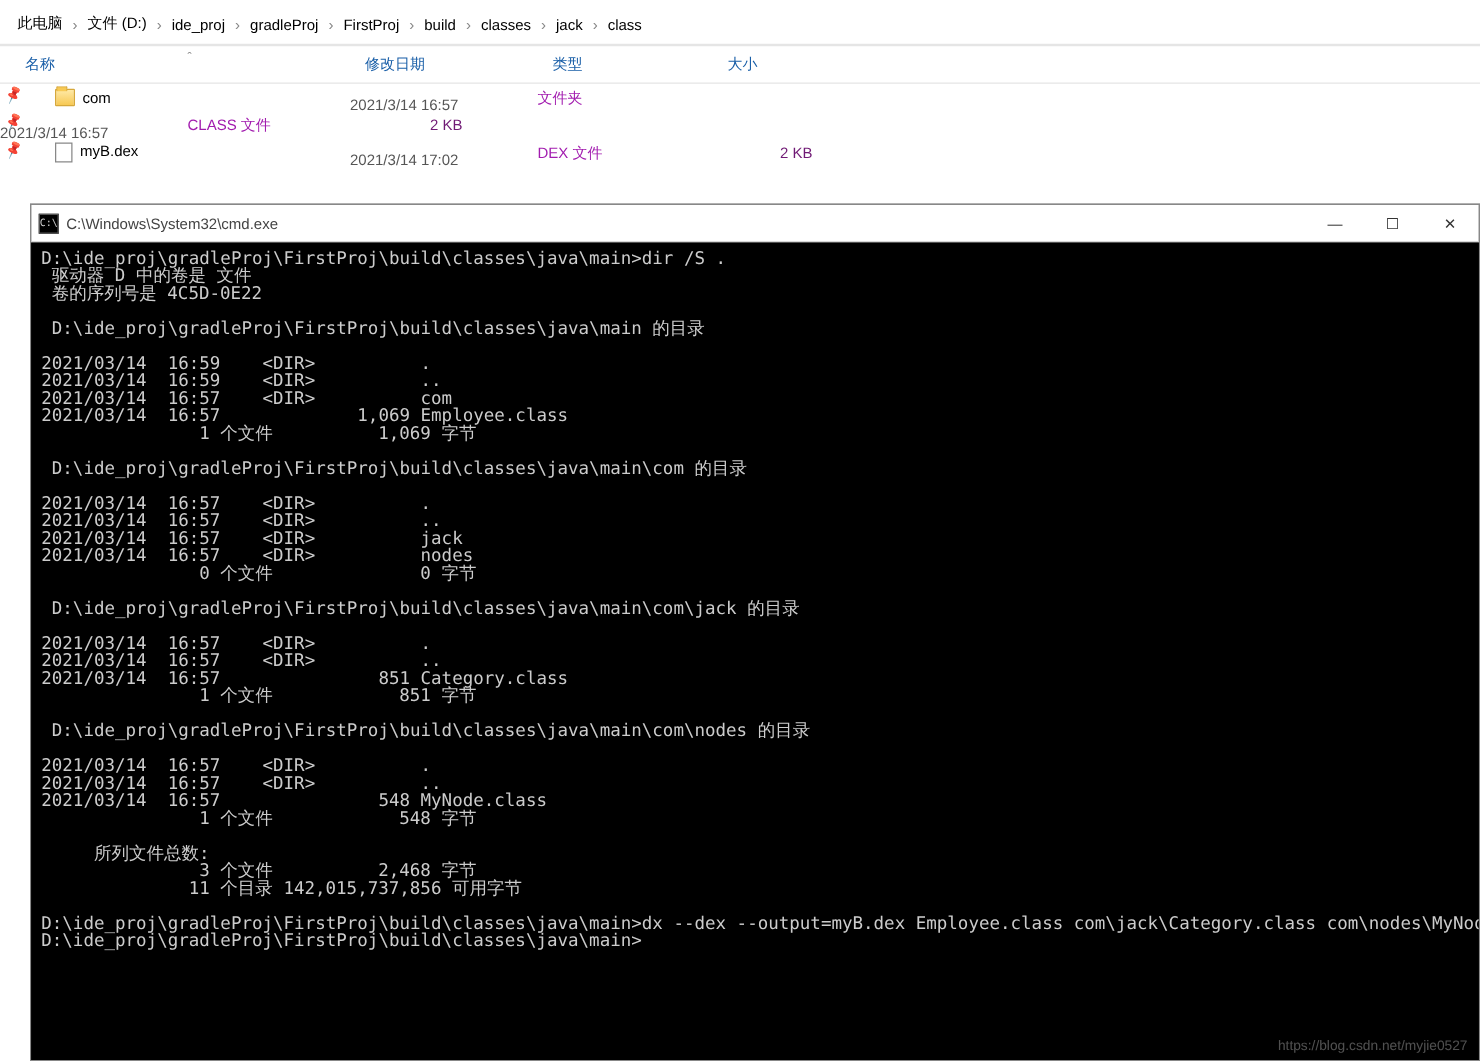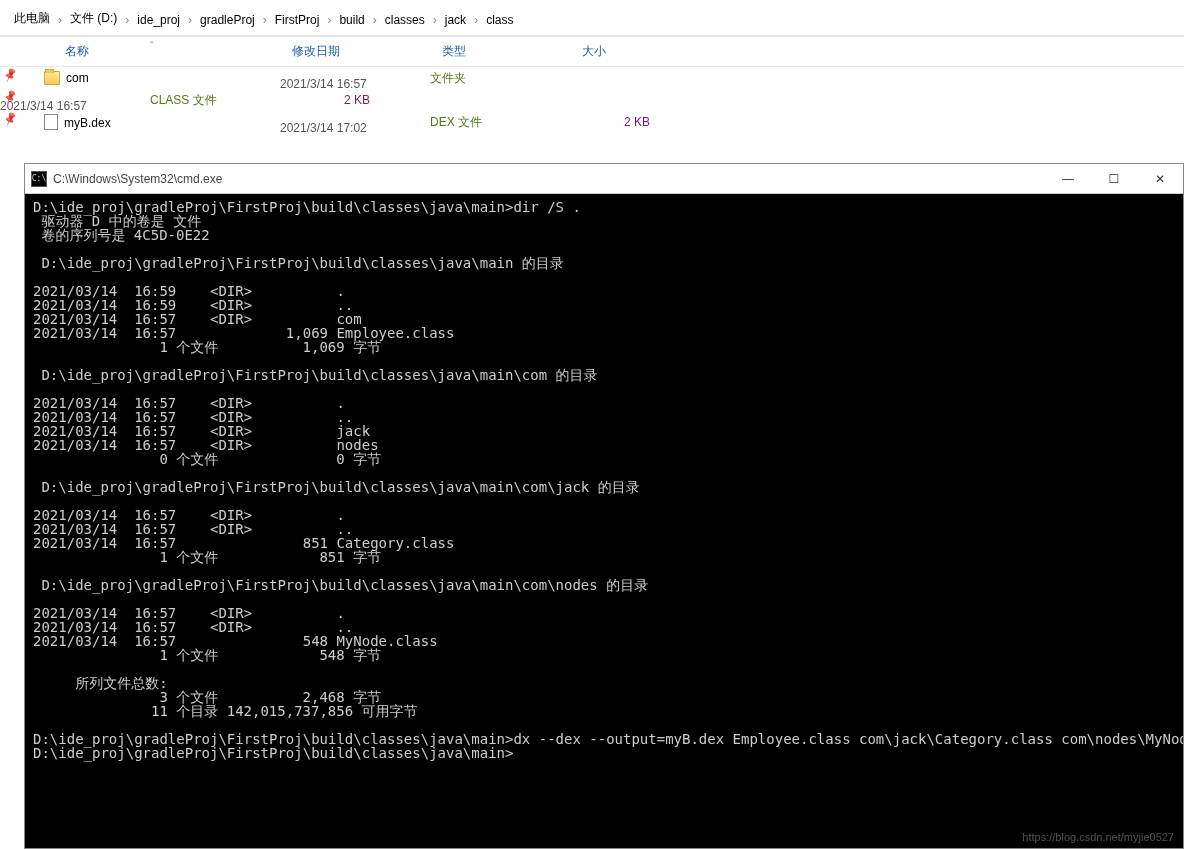--- a/index.html
+++ b/index.html
@@ -33,35 +33,35 @@
     }
     .file-header {
       display: flex;
       padding: 4px 0;
       font-size: 12px;
       color: #1a5fa8;
       border-bottom: 1px solid #e5e5e5;
       height: 30px;
       align-items: center;
     }
-    .file-header .col-name { width: 280px; padding-left: 65px; position: relative; }
+    .file-header .col-name { width: 280px; padding-left: 20px; position: relative; }
     .file-header .col-name .sort-arrow { position: absolute; left: 150px; top: -2px; font-size: 10px; color: #888; }
     .file-header .col-date { width: 150px; margin-left: 12px; }
     .file-header .col-type { width: 140px; }
     .file-header .col-size { width: 120px; }
     .file-row {
       display: flex;
       align-items: center;
       padding: 2px 0;
       font-size: 12px;
       height: 22px;
     }
-    .file-row .col-name { width: 280px; padding-left: 44px; display: flex; align-items: flex-end; }
+    .file-row .col-name { width: 280px; padding-left: 44px; display: flex; align-items: flex-start; }
     .file-row .col-date { width: 150px; color: #555; margin-top: 12px; }
-    .file-row .col-type { width: 140px; color: #4d7c0f; }
+    .file-row .col-type { width: 140px; color: #a21caf; }
     .file-row .col-size { width: 120px; text-align: right; padding-right: 40px; color: #701a75; }
     .folder-icon {
       width: 16px; height: 14px;
       background: linear-gradient(180deg, #ffe9a6, #f7c954);
       border: 1px solid #d6a83b;
       border-radius: 1px;
       margin-right: 6px;
       display: inline-block;
       position: relative;
     }

